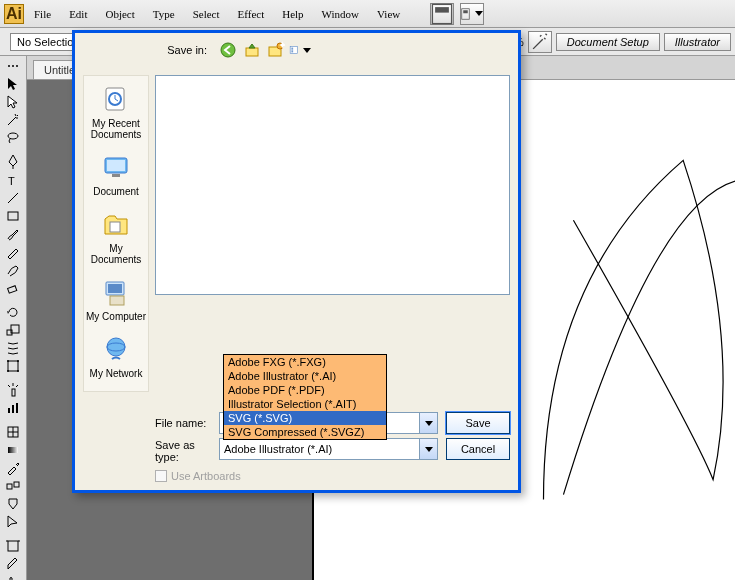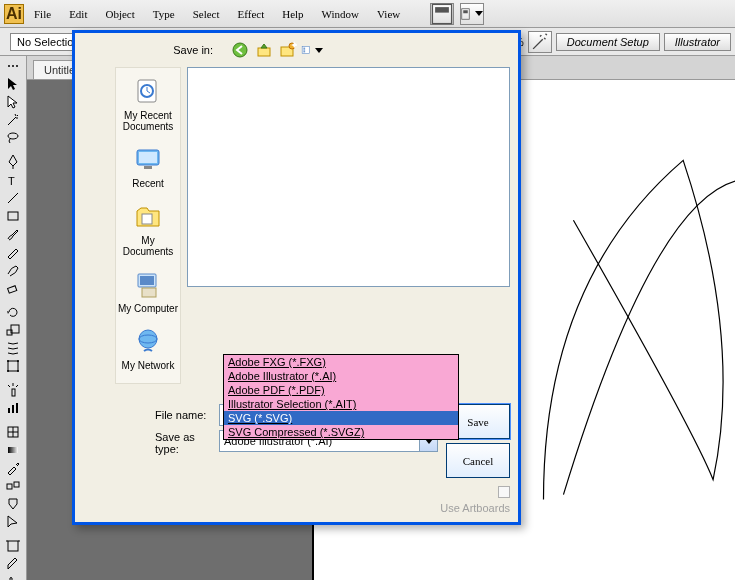--- a/index.html
+++ b/index.html
@@ -34,52 +34,52 @@
 
 
 .dialog { position:absolute; left:72px; top:30px; width:449px; border:3px solid #0055e5; background:#fff; box-shadow:4px 4px 8px rgba(0,0,0,0.3); }
 .dlg-title { height:26px; background:linear-gradient(#2a7ff0,#0046c8); color:#fff; font-weight:bold; display:flex; align-items:center; padding:0 4px 0 8px; }
 .dlg-title span:first-child { flex:1; }
 .titlebtn { width:20px; height:20px; margin-left:2px; display:flex; align-items:center; justify-content:center; border:1px solid #fff; font-size:12px; font-weight:bold; cursor:pointer; }
 .help-btn { background:#2a6fe0; color:#fff; border-radius:3px; }
 .close-btn { background:linear-gradient(#f08060,#d03010); color:#fff; }
 
 .dlg-body { background:#f2efe4; padding:6px 8px 8px; }
-.row-savein { display:flex; align-items:center; gap:16px; margin-bottom:6px; }
+.row-savein { display:flex; align-items:center; gap:10px; margin-bottom:14px; }
 .lbl { width:60px; text-align:right; }
 .combo { flex:1; height:22px; background:#fff; border:1px solid #7f9db9; display:flex; align-items:center; padding:0 2px 0 4px; position:relative; }
 .combo .dropbtn { position:absolute; right:0; top:0; width:18px; height:100%; background:linear-gradient(#e8f0ff,#c4d8f6); border-left:1px solid #7f9db9; display:flex; align-items:center; justify-content:center; cursor: pointer; }
 .folder-icon { width:16px; height:14px; background:linear-gradient(#ffe680,#f0c030); border:1px solid #c09000; margin-right:4px; position:relative; }
 .folder-icon:before { content:""; position:absolute; top:-4px; left:0; width:7px; height:4px; background:#f0c030; border:1px solid #c09000; border-bottom:none; }
 
 .navbtns { display:flex; gap:2px; }
 .navbtn { width:22px; height:22px; display:flex; align-items:center; justify-content:center; cursor:pointer; }
 
-.dlg-main { display:flex; gap:6px;margin-left:32px; }
+.dlg-main { display:flex; gap:6px; }
 .sidebar { width:66px; background:#f8f6ef; border:1px solid #e0ddd0; display:flex; flex-direction:column; align-items:center; padding:4px 0; }
 .side-item { display:flex; flex-direction:column; align-items:center; padding:4px 0 8px; cursor:pointer; }
 .side-icon { width:32px; height:32px; display:flex; align-items:center; justify-content:center; }
 .side-lbl { font-size:10px; text-align:center; line-height:1.1; margin-top:2px; }
 .filelist { flex:1; height:220px; background:#fff; border:1px solid #7f9db9; }
 
 .dlg-bottom { display:flex; margin-top:20px; }
 .bottom-labels { margin-left:72px; width:64px; display:flex; flex-direction:column; gap:6px; }
 .bottom-labels div { height:22px; display:flex; align-items:center; }
 .bottom-controls { flex:1; display:flex; flex-direction:column; gap:4px; margin-right:8px; }
 .inputlike { height:22px; background:#fff; border:1px solid #7f9db9; display:flex; align-items:center; padding:0 4px; position:relative; }
 .inputlike .dropbtn { position:absolute; right:0; top:0; width:18px; height:100%; background:linear-gradient(#e8f0ff,#c4d8f6); border-left:1px solid #7f9db9; display:flex; align-items:center; justify-content:center; cursor:pointer; }
 .btn-col { display:flex; flex-direction:column; gap:4px; width:64px; }
-.dlgbtn { height:35px; border:1px solid #003c74; background:linear-gradient(#fefefe,#e1eefe); display:flex; align-items:center; justify-content:center; cursor:pointer;font-family:Liberation Serif, serif; }
+.dlgbtn { height:22px; border:1px solid #003c74; background:linear-gradient(#fefefe,#e1eefe); display:flex; align-items:center; justify-content:center; cursor:pointer; }
 .dlgbtn.default { box-shadow:0 0 0 1px #4d90fe; }
 
-.artboards-row { margin-left:72px; display:flex; align-items:flex-end; gap:4px; color:#a0a0a0; margin-top:8px;flex-direction:column; }
+.artboards-row { margin-left:72px; display:flex; align-items:flex-start; gap:4px; color:#a0a0a0; margin-top:8px; }
 .chk { width:12px; height:12px; border:1px solid #b0b0b0; background:#f8f8f8; }
 
 
-.drop-list { position:absolute; left:223px; top:354px; width:236px; background:#f9a8d4; border:1px solid #000; z-index:50;text-decoration:underline; }
+.drop-list { position:absolute; left:223px; top:354px; width:164px; background:#fdba74; border:1px solid #000; z-index:50; }
 .drop-list div { padding:1px 4px; font-size:11px; white-space:nowrap; cursor:pointer; }
 .drop-list div.sel { background:#316ac5; color:#fff; }
 
 
 .arrow-down { border-left:4px solid transparent; border-right:4px solid transparent; border-top:5px solid #000; }
 
 </style>
 </head>
 <body>
 
@@ -362,21 +362,21 @@
           <div class="side-lbl">My Recent Documents</div>
         </div>
         <div class="side-item">
           <div class="side-icon">
               <svg viewBox="0 0 32 32">
                 <rect x="5" y="6" width="22" height="15" rx="2" fill="#6fb8f0" stroke="#3a7ad0"></rect>
                 <rect x="7" y="8" width="18" height="11" fill="#cfe8ff"></rect>
                 <rect x="12" y="22" width="8" height="3" fill="#888"></rect>
               </svg>
             </div>
-          <div class="side-lbl">Recent</div>
+          <div class="side-lbl">Document</div>
         </div>
         <div class="side-item">
           <div class="side-icon">
               <svg viewBox="0 0 32 32">
                 <path d="M5 10 l4 -3 h6 l2 3 h10 v15 h-22 z" fill="#ffe680" stroke="#c09000"></path>
                 <rect x="10" y="13" width="10" height="10" fill="#fff" stroke="#888"></rect>
               </svg>
             </div>
           <div class="side-lbl">My Documents</div>
         </div>

